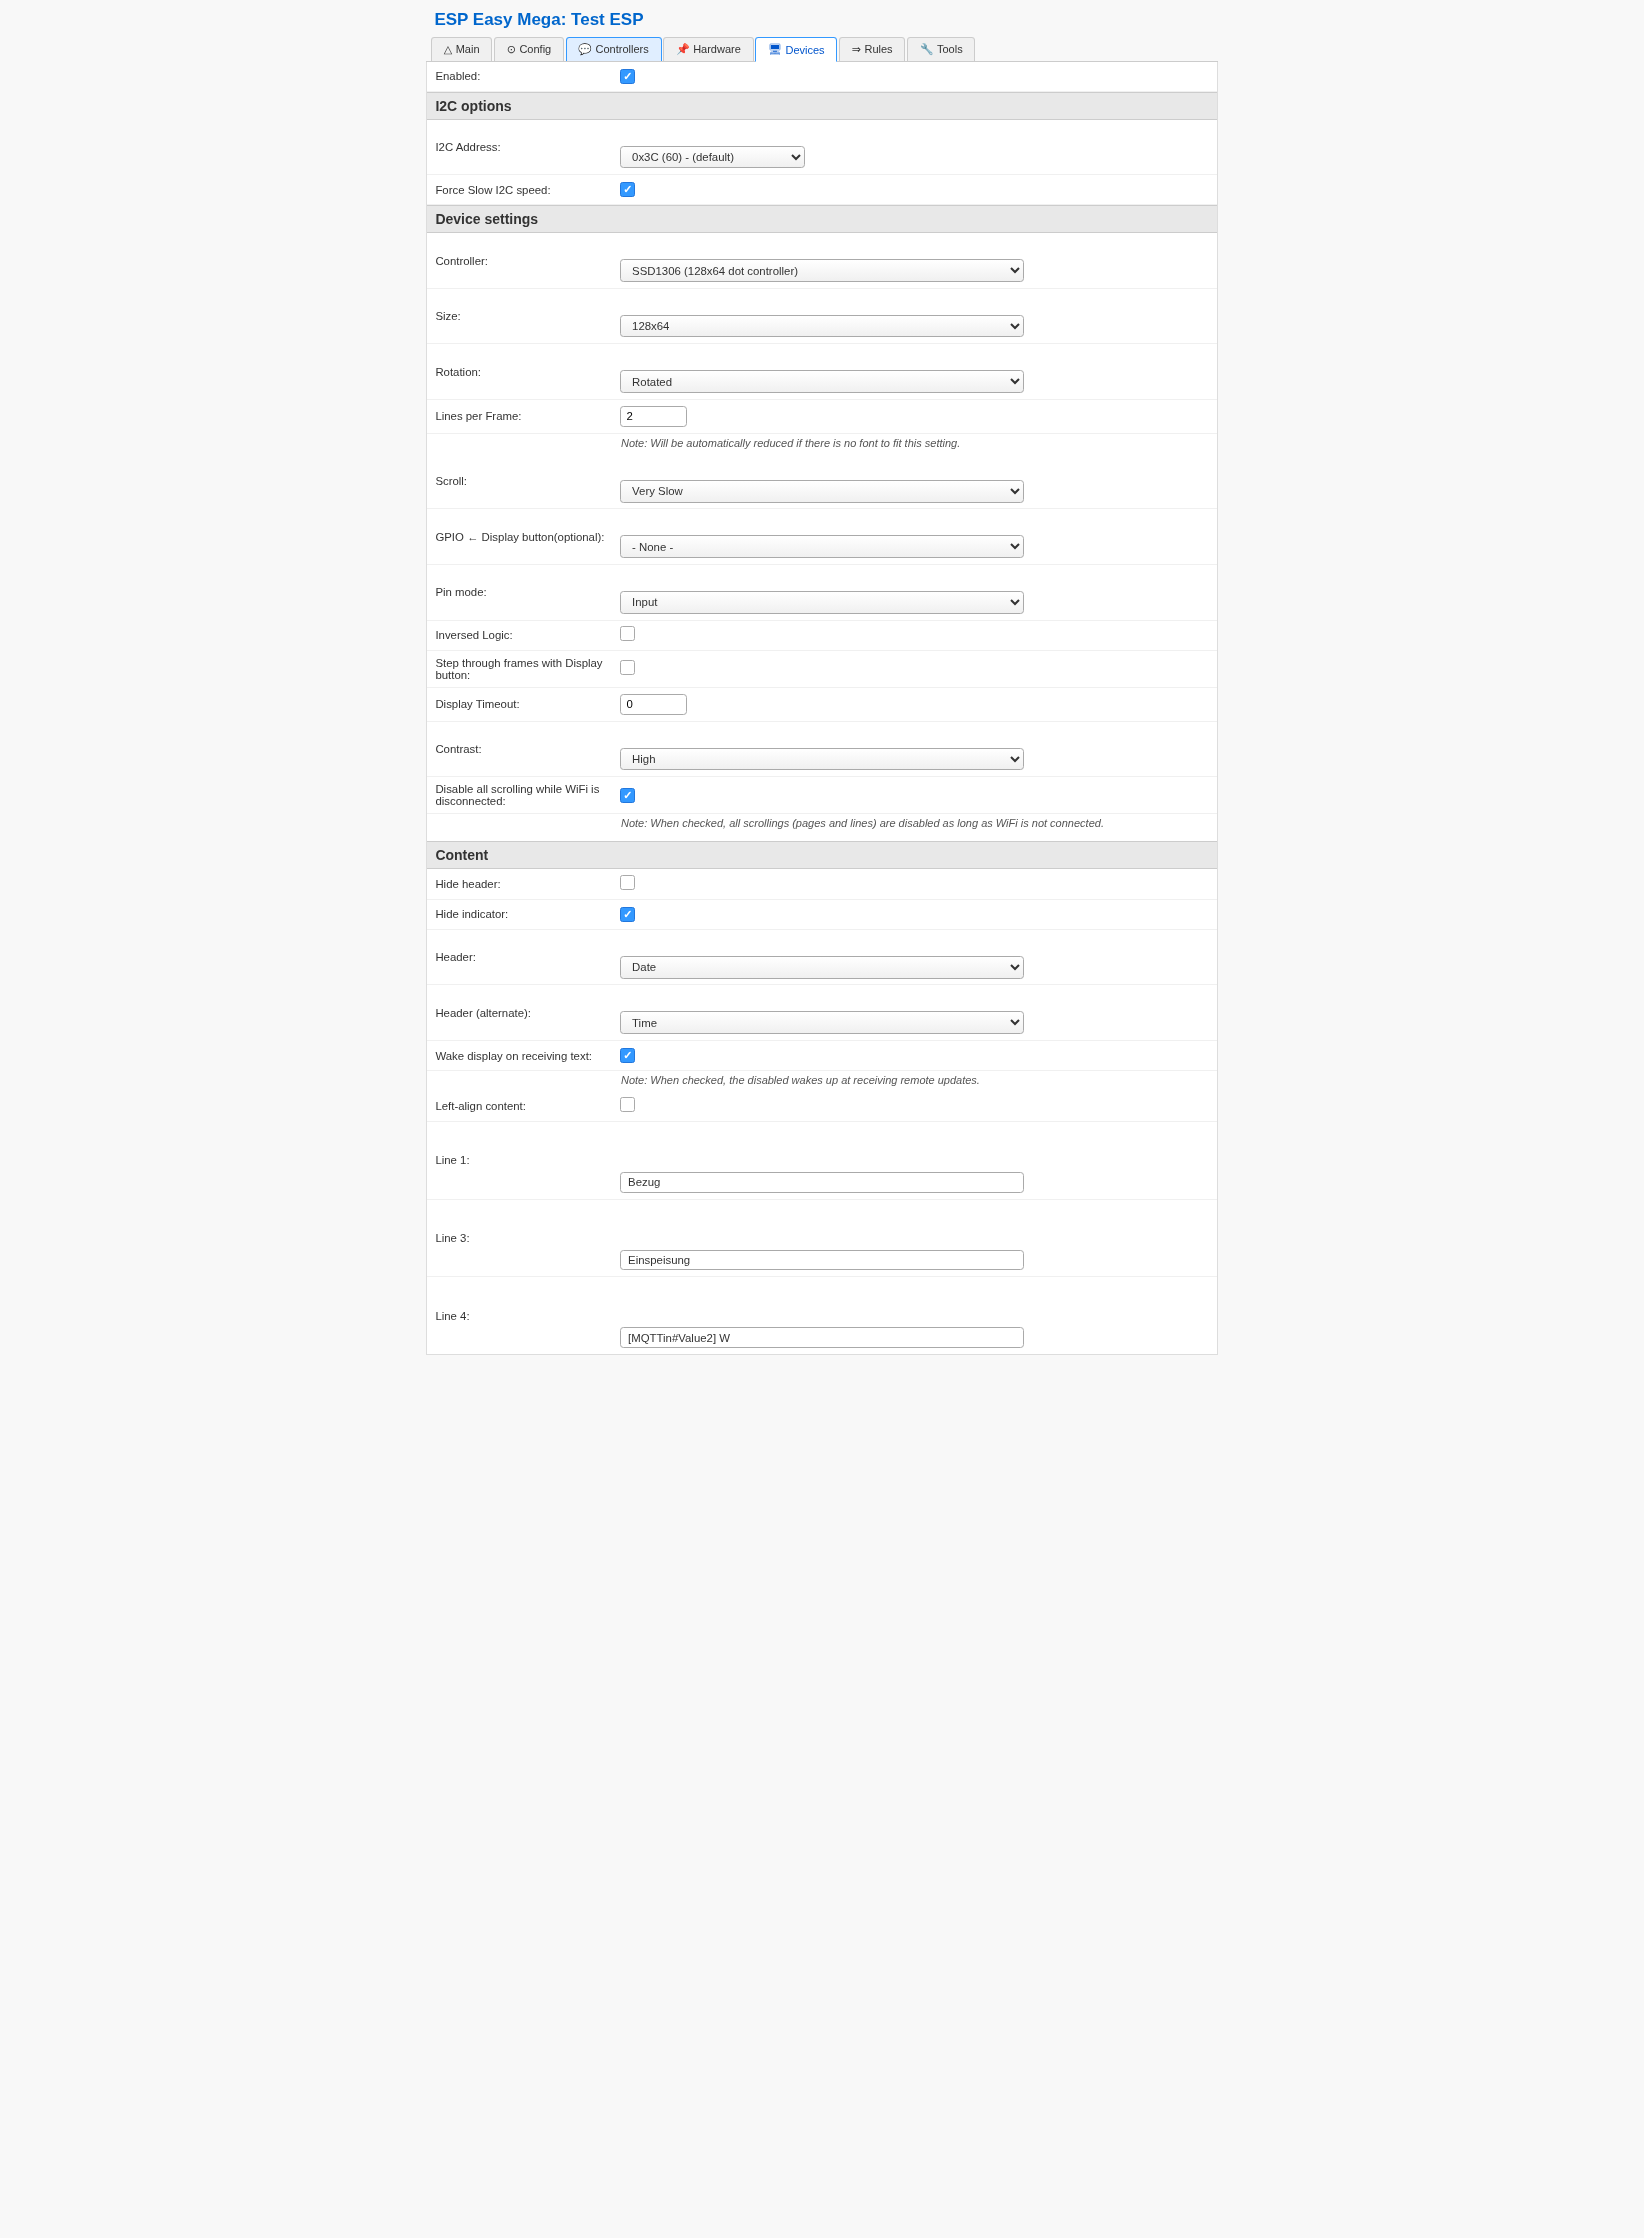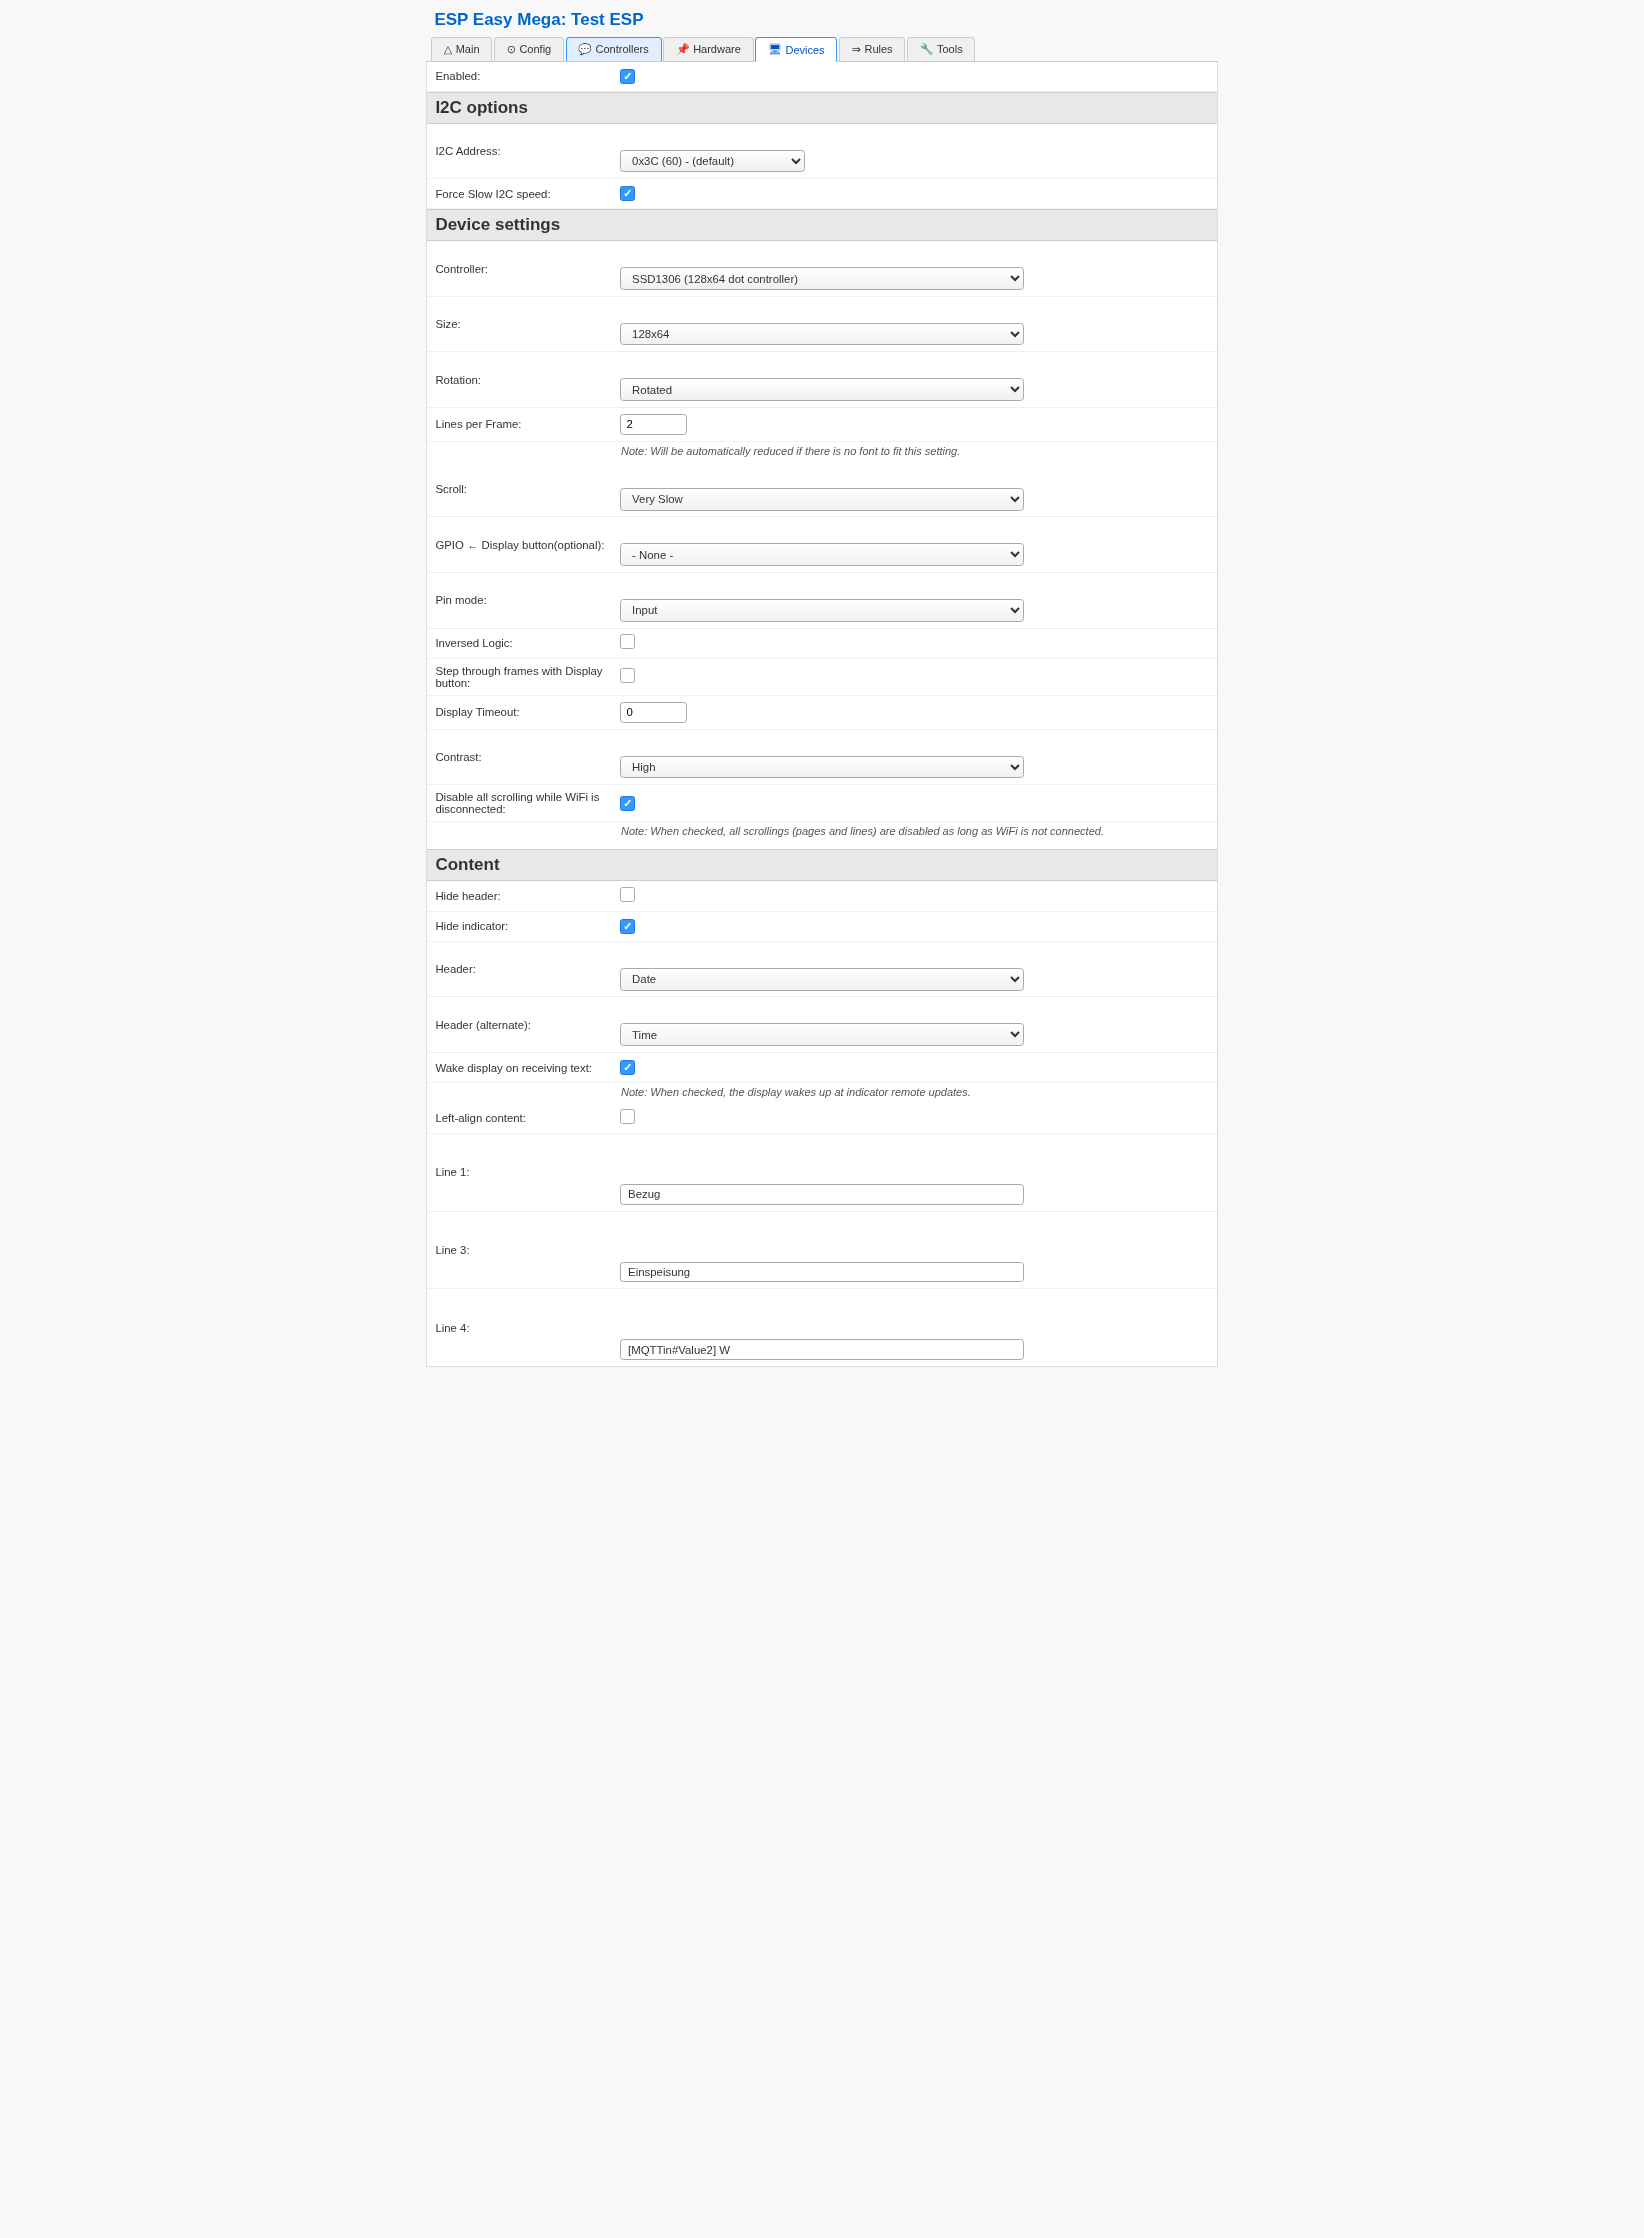--- a/index.html
+++ b/index.html
@@ -69,21 +69,21 @@
       color: #333;
       padding-right: 8.4px;
     }
     .form-control {
       flex: 1;
     }
     .section-header {
       background: #e8e8e8;
       padding: 5px 8.4px;
       font-weight: bold;
-      font-size: 17px;
+      font-size: 14px;
       color: #333;
       border-bottom: 0.8px solid #ccc;
       border-top: 0.8px solid #ccc;
     }
     .checkbox-custom {
       width: 15px;
       height: 15px;
       border: 0.8px solid #aaa;
       border-radius: 2.5px;
       display: inline-flex;
@@ -375,21 +375,21 @@
     </div>
   </div>
 
 
   <div class="form-row">
     <div class="form-label">Wake display on receiving text:</div>
     <div class="form-control">
       <div class="checkbox-custom checked"></div>
     </div>
   </div>
-  <div class="note-text">Note: When checked, the display wakes up at indicator remote updates.</div>
+  <div class="note-text">Note: When checked, the disabled wakes up at receiving remote updates.</div>
 
   <div class="form-row">
     <div class="form-label">Left-align content:</div>
     <div class="form-control">
       <div class="checkbox-custom"></div>
     </div>
   </div>
 
   <div class="form-row">
     <div class="form-label">Line 1:</div>

